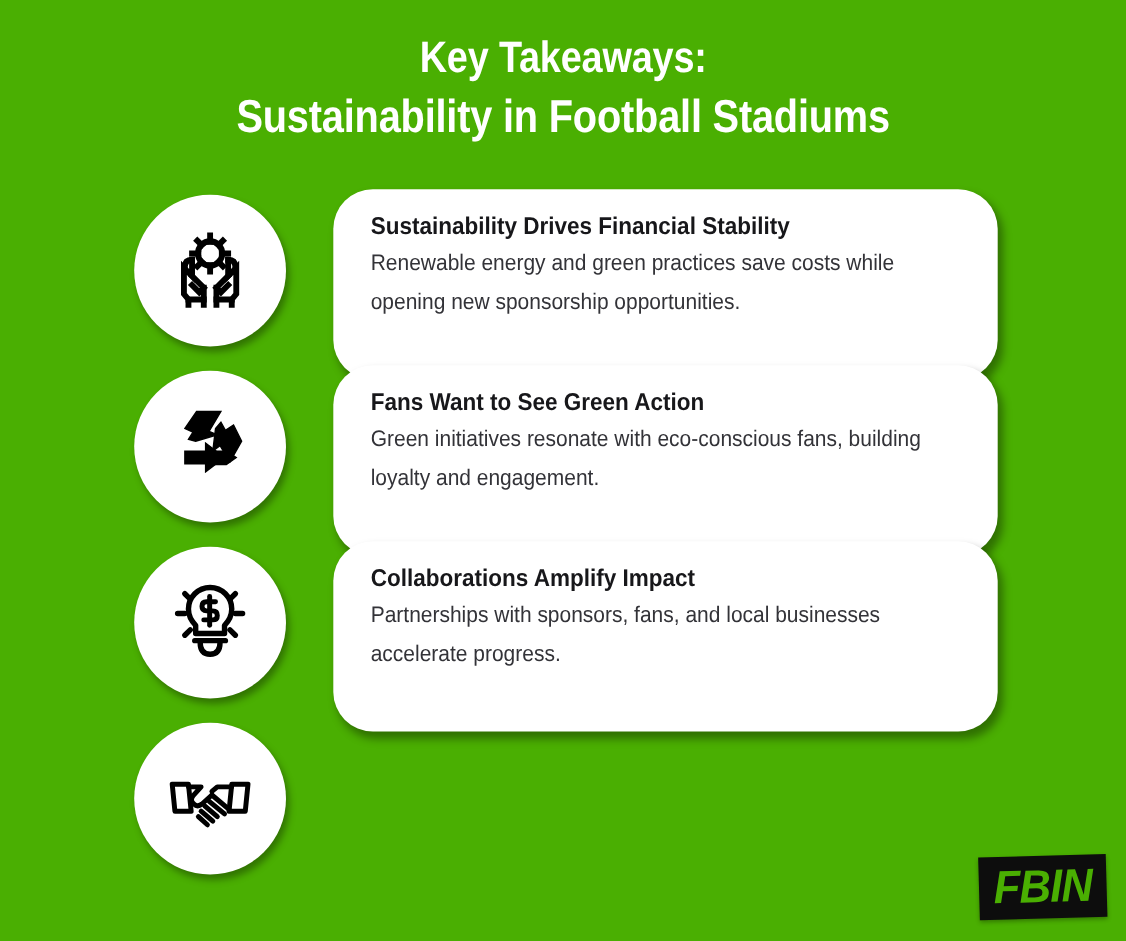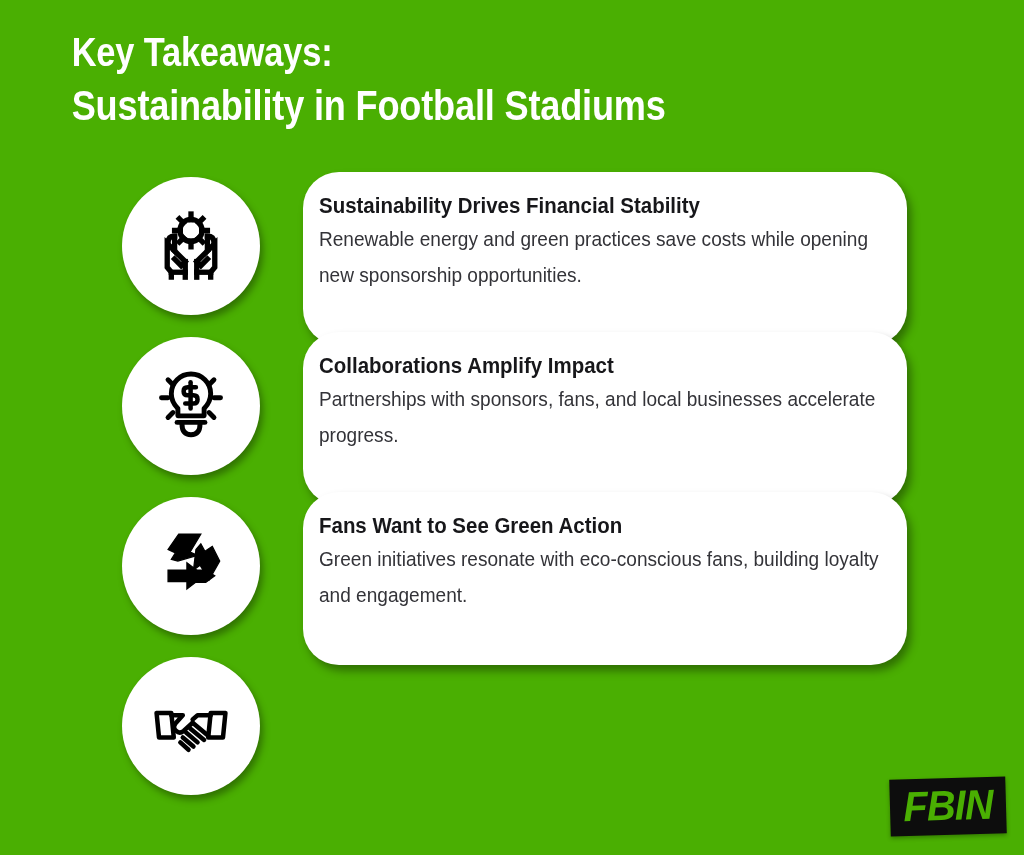--- a/index.html
+++ b/index.html
@@ -14,21 +14,21 @@
     overflow: hidden;
     position: relative;
   }
 
   
   .title-block {
     position: absolute;
     top: 26px;
     left: 0;
     width: 1024px;
-    text-align: left;
+    text-align: center;
     color: #ffffff;
   }
   .title-line {
     display: block;
     font-family: "Liberation Sans Narrow", "Liberation Sans", sans-serif;
     font-weight: bold;
     font-size: 40px;
     line-height: 53px;
     letter-spacing: -0.2px;
     transform: scaleX(0.86);
@@ -77,21 +77,21 @@
   .card {
     position: absolute;
     left: 303px;
     top: 0px;
     width: 604px;
     height: 173px;
     background: #ffffff;
     border-radius: 36px;
     box-shadow: 4px 6px 8px rgba(0,0,0,0.36);
     box-sizing: border-box;
-    padding: 20px 28px 0 16px;
+    padding: 20px 28px 0 34px;
     overflow: hidden;
   }
   .card-title {
     font-family: "Liberation Sans Narrow", "Liberation Sans", sans-serif;
     font-weight: bold;
     font-size: 22px;
     line-height: 27px;
     color: #17171a;
     transform: scaleX(0.93);
     transform-origin: left center;
@@ -174,20 +174,41 @@
     </div>
     <div class="card">
       <p class="card-title">Sustainability Drives Financial Stability</p>
       <p class="card-body">Renewable energy and green practices save costs while opening new sponsorship opportunities.</p>
     </div>
   </div>
 
   <div class="row">
     <div class="icon-circle">
       <svg viewBox="0 0 100 100" aria-hidden="true">
+        <g fill="#000000" stroke="#000000" stroke-width="1.5" stroke-linejoin="miter">
+
+          <path d="M35 11 L62 11 L49 33 L58 37 L34 44 L26 42 L31 34 L22 30 Z"></path>
+
+          <path d="M85 44 L72 67 L61 49 L53 55 L56 30 L62 23 L67 32 L76 26 Z"></path>
+
+          <path d="M22 55 L45 55 L45 46 L66 62 L45 78 L45 69 L22 69 Z"></path>
+
+          <path d="M54 55 L68 55 L79 62 L68 70 L54 70 L64 62 Z"></path>
+        </g>
+      </svg>
+    </div>
+    <div class="card">
+      <p class="card-title">Fans Want to See Green Action</p>
+      <p class="card-body">Green initiatives resonate with eco-conscious fans, building loyalty and engagement.</p>
+    </div>
+  </div>
+
+  <div class="row">
+    <div class="icon-circle">
+      <svg viewBox="0 0 100 100" aria-hidden="true">
         <g fill="none" stroke="#000000" stroke-width="6" stroke-linecap="round" stroke-linejoin="round">
 
           <path d="M34 53 Q26 45 26 35 A24 24 0 0 1 74 35 Q74 45 66 53 L66 62 L34 62 Z"></path>
 
           <path d="M33 70 L67 70"></path>
 
           <path d="M39 72 Q39 85 50 85 Q61 85 61 72"></path>
 
           <g stroke-width="5.5" stroke-linecap="round">
             <path d="M56 27 L46 27 Q41 27 41 32 Q41 37 46 37 L53 37 Q58 37 58 42 Q58 47 53 47 L43 47"></path>
@@ -207,41 +228,20 @@
     </div>
     <div class="card">
       <p class="card-title">Collaborations Amplify Impact</p>
       <p class="card-body">Partnerships with sponsors, fans, and local businesses accelerate progress.</p>
     </div>
   </div>
 
   <div class="row">
     <div class="icon-circle">
       <svg viewBox="0 0 100 100" aria-hidden="true">
-        <g fill="#000000" stroke="#000000" stroke-width="1.5" stroke-linejoin="miter">
-
-          <path d="M35 11 L62 11 L49 33 L58 37 L34 44 L26 42 L31 34 L22 30 Z"></path>
-
-          <path d="M85 44 L72 67 L61 49 L53 55 L56 30 L62 23 L67 32 L76 26 Z"></path>
-
-          <path d="M22 55 L45 55 L45 46 L66 62 L45 78 L45 69 L22 69 Z"></path>
-
-          <path d="M54 55 L68 55 L79 62 L68 70 L54 70 L64 62 Z"></path>
-        </g>
-      </svg>
-    </div>
-    <div class="card">
-      <p class="card-title">Fans Want to See Green Action</p>
-      <p class="card-body">Green initiatives resonate with eco-conscious fans, building loyalty and engagement.</p>
-    </div>
-  </div>
-
-  <div class="row">
-    <div class="icon-circle">
-      <svg viewBox="0 0 100 100" aria-hidden="true">
         <g fill="none" stroke="#000000" stroke-width="5.5" stroke-linecap="round" stroke-linejoin="round">
 
           <path d="M8 34 L26 34 L29 64 L11 64 Z"></path>
 
           <path d="M92 34 L74 34 L71 64 L89 64 Z"></path>
 
           <path d="M26 37 L40 37 L31 47 Q27 52 32 56 Q36 60 41 56 L52 46"></path>
 
           <path d="M74 37 L58 37 L52 42"></path>
 

